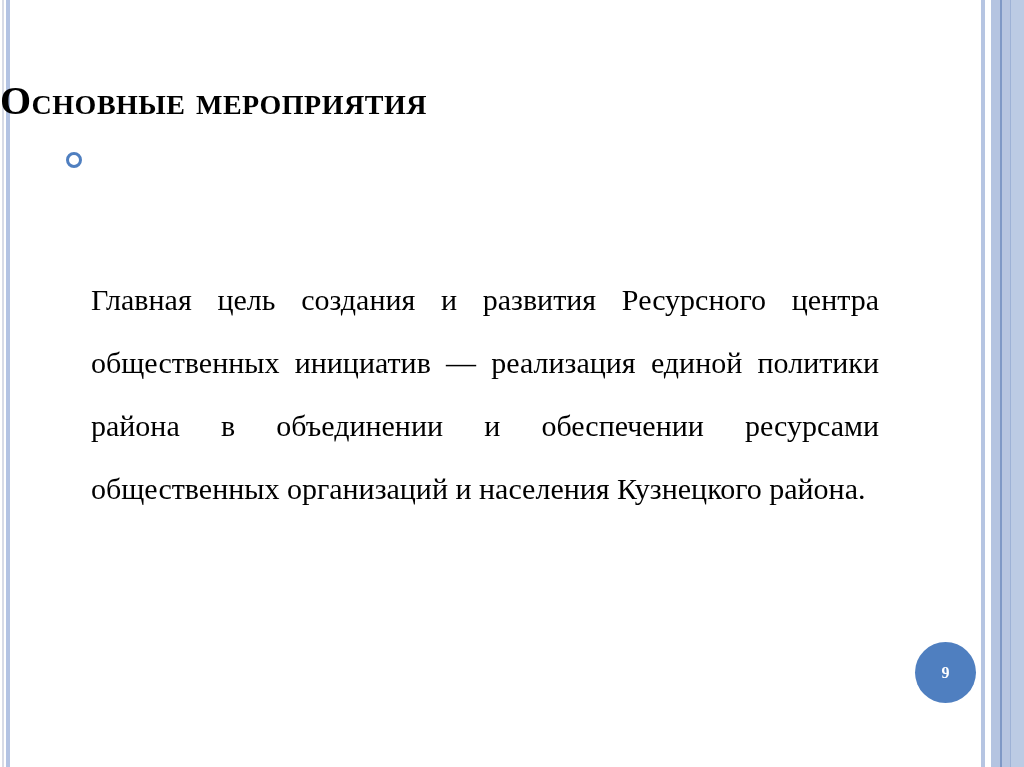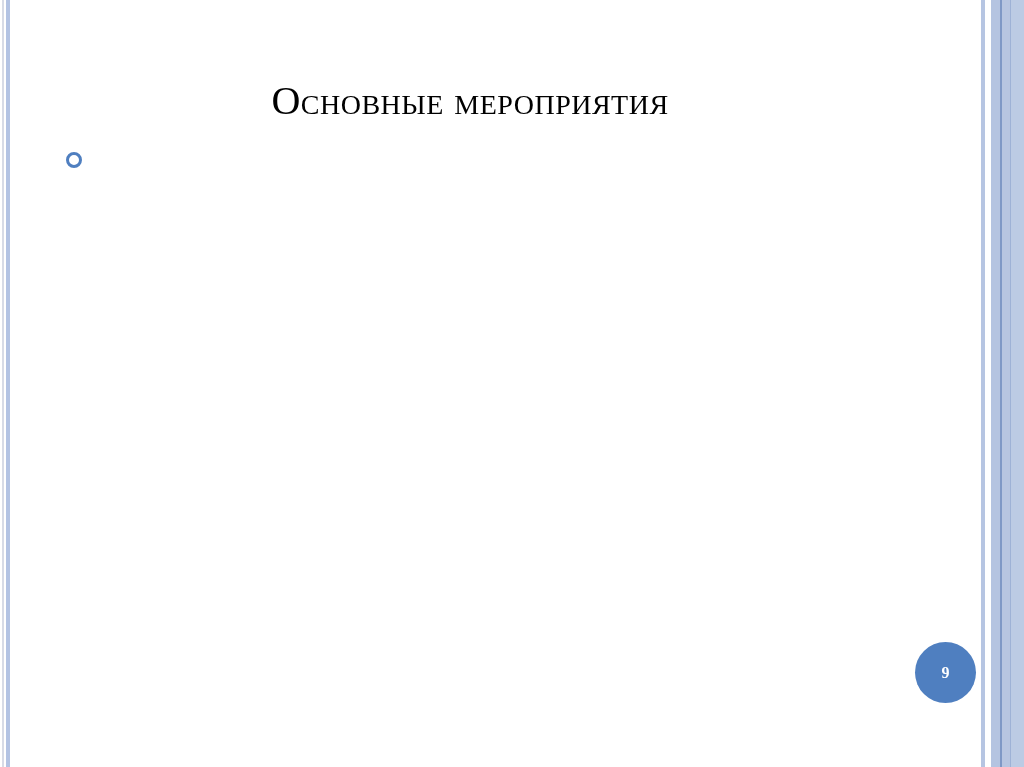--- a/index.html
+++ b/index.html
@@ -31,22 +31,21 @@
     .rs3 { left: 1000px; width: 2px; background: #7f98c6; }
     .rs4 { left: 1002px; width: 8px; background: #b7c5e1; }
     .rs5 { left: 1010px; width: 1px; background: #9eb2d6; }
     .rs6 { left: 1011px; width: 13px; background: #bccbe4; }
 
     .title {
       position: absolute;
       left: 0;
       width: 940px;
       top: 50px;
-      text-align: center;
-      font-weight: normal;
+      font-weight: bold;
       font-size: 40px;
       letter-spacing: 0.5px;
       font-variant: small-caps;
       line-height: 48px;
     }
 
     .bullet-icon {
       position: absolute;
       left: 66px;
       top: 152px;
@@ -96,17 +95,18 @@
   <div class="stripe rs2"></div>
   <div class="stripe rs3"></div>
   <div class="stripe rs4"></div>
   <div class="stripe rs5"></div>
   <div class="stripe rs6"></div>
 
   <h1 class="title">Основные мероприятия</h1>
 
   <span class="bullet-icon"></span>
 
+  <div class="para para2">Главная цель создания и развития Ресурсного центра общественных инициатив — реализация единой политики района в объединении и обеспечении ресурсами общественных организаций и населения Кузнецкого района.</div>
 
   <div class="page-badge">
     <span>9</span>
   </div>
 </div>
 
 </body></html>

